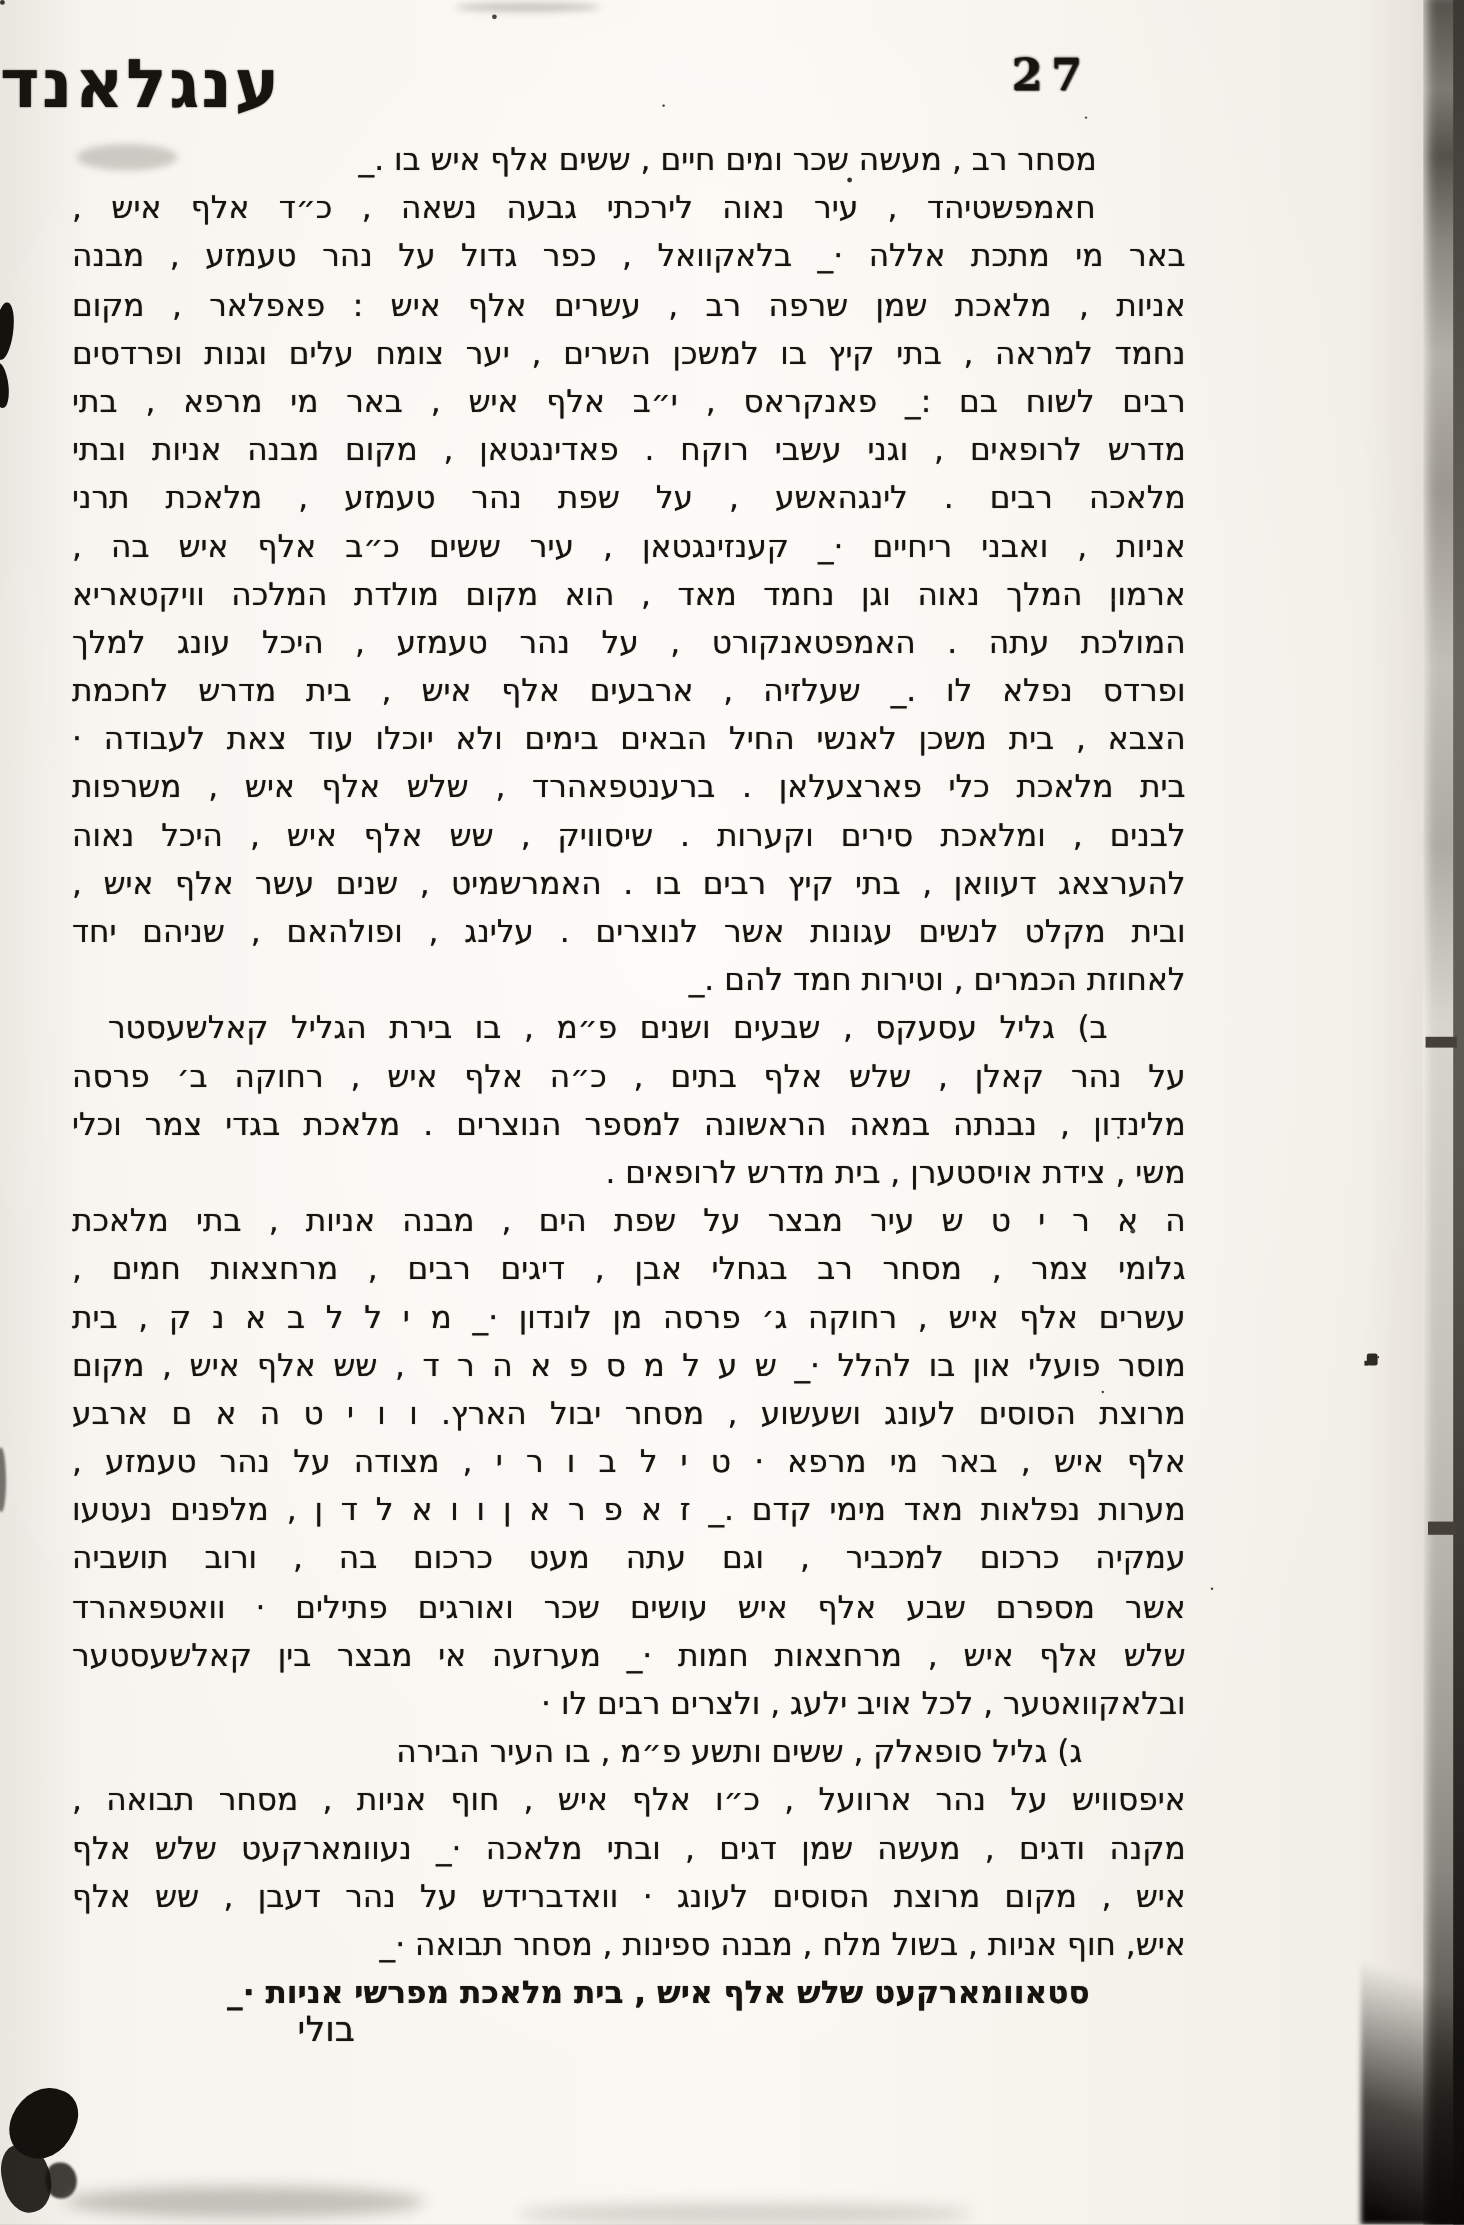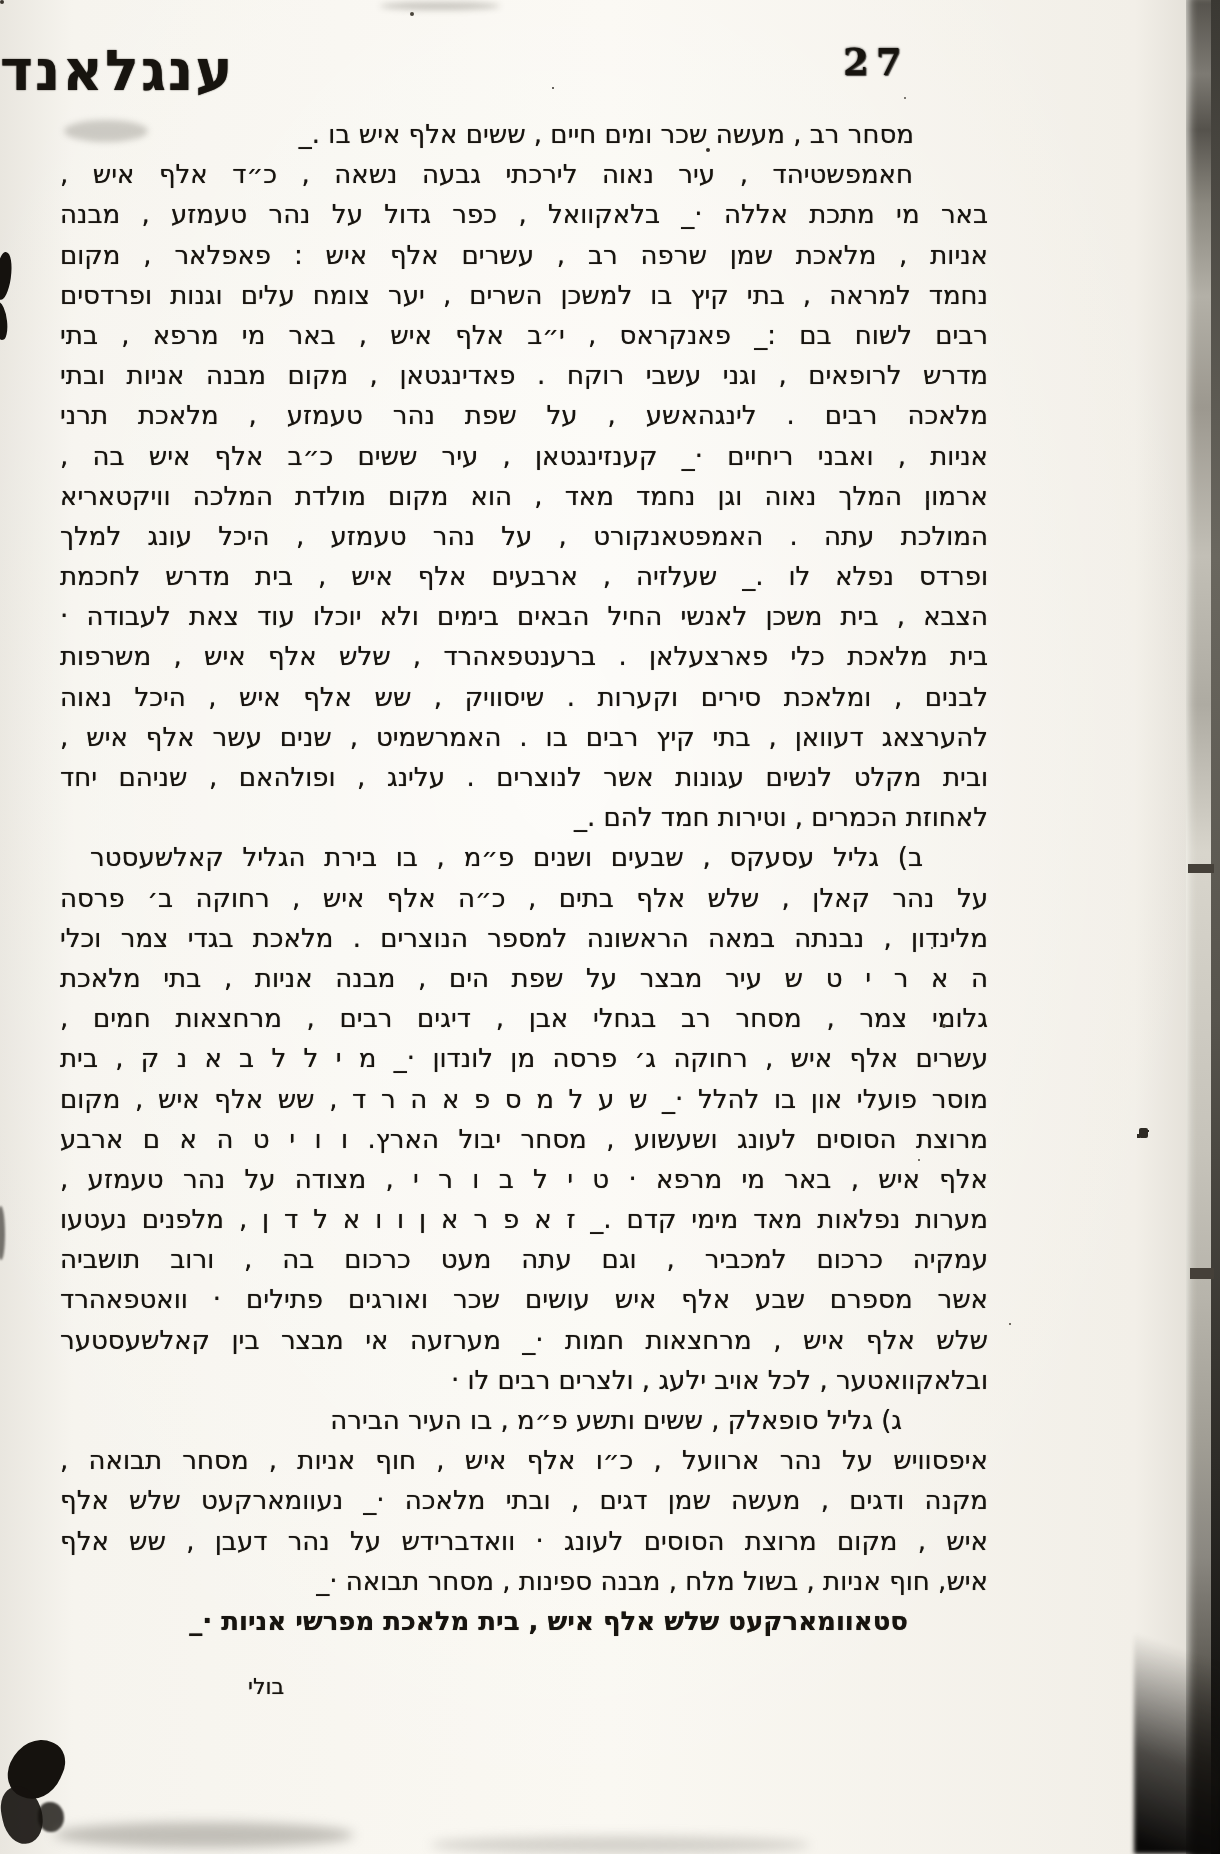--- a/index.html
+++ b/index.html
@@ -30,21 +30,21 @@
   .body-text{
     position:absolute;top:114px;left:60px;width:928px;
     direction:rtl;
     font-size:26px;line-height:40.2px;
     text-shadow:0 0 .7px rgba(25,20,12,.75);
   }
   .line{height:40.2px;overflow:visible;text-align:right;}
   .line.j{text-align:justify;text-align-last:justify;text-justify:inter-word;}
   .catchword{
     position:absolute;top:1674px;left:248px;
-    direction:rtl;font-size:22px;
+    direction:rtl;font-size:29px;
     text-shadow:0 0 .8px rgba(25,20,12,.8);
   }
   
   .scan-edge-right{
     position:absolute;top:0;right:0;width:34px;height:1854px;
     background:linear-gradient(180deg,
       #55524c 0%, #7d7a73 4%, #55524c 7%, #8b887f 11%,
       #b3b0a7 16%, #9c988f 22%, #c2bfb6 30%, #aeaba2 38%,
       #d8d5cc 46%, #cfccc3 54%, #c6c3ba 62%, #b7b4ab 70%,
       #a09d94 78%, #8a8780 84%, #5f5c55 90%, #33302b 95%, #0e0d0b 100%);
@@ -106,20 +106,21 @@
       <div class="line j">ופרדס נפלא לו ._ שעלזיה , ארבעים אלף איש , בית מדרש לחכמת</div>
       <div class="line j">הצבא , בית משכן לאנשי החיל הבאים בימים ולא יוכלו עוד צאת לעבודה ·</div>
       <div class="line j">בית מלאכת כלי פארצעלאן . ברענטפאהרד , שלש אלף איש , משרפות</div>
       <div class="line j">לבנים , ומלאכת סירים וקערות . שיסוויק , שש אלף איש , היכל נאוה</div>
       <div class="line j">להערצאג דעוואן , בתי קיץ רבים בו . האמרשמיט , שנים עשר אלף איש ,</div>
       <div class="line j">ובית מקלט לנשים עגונות אשר לנוצרים . עלינג , ופולהאם , שניהם יחד</div>
       <div class="line">לאחוזת הכמרים , וטירות חמד להם ._</div>
       <div class="line j" style="margin-right: 65px; margin-left: 30px;">ב) גליל עסעקס , שבעים ושנים פ״מ , בו בירת הגליל קאלשעסטר</div>
       <div class="line j">על נהר קאלן , שלש אלף בתים , כ״ה אלף איש , רחוקה ב׳ פרסה</div>
       <div class="line j">מלינדון , נבנתה במאה הראשונה למספר הנוצרים . מלאכת בגדי צמר וכלי</div>
+      <div class="line">משי , צידת אויסטערן , בית מדרש לרופאים .</div>
       <div class="line j">ה א ר י ט ש  עיר מבצר על שפת הים , מבנה אניות , בתי מלאכת</div>
       <div class="line j">גלומי צמר , מסחר רב בגחלי אבן , דיגים רבים , מרחצאות חמים ,</div>
       <div class="line j">עשרים אלף איש , רחוקה ג׳ פרסה מן לונדון ·_ מ י ל ל ב א נ ק , בית</div>
       <div class="line j">מוסר פועלי און בו להלל ·_ ש ע ל מ ס פ א ה ר ד , שש אלף איש , מקום</div>
       <div class="line j">מרוצת הסוסים לעונג ושעשוע , מסחר יבול הארץ. ו ו י ט ה א ם ארבע</div>
       <div class="line j">אלף איש , באר מי מרפא · ט י ל ב ו ר י , מצודה על נהר טעמזע ,</div>
       <div class="line j">מערות נפלאות מאד מימי קדם ._ ז א פ ר א ן ו ו א ל ד ן , מלפנים נעטעו</div>
       <div class="line j">עמקיה כרכום למכביר , וגם עתה מעט כרכום בה , ורוב תושביה</div>
       <div class="line j">אשר מספרם שבע אלף איש עושים שכר ואורגים פתילים · וואטפאהרד</div>
       <div class="line j">שלש אלף איש , מרחצאות חמות ·_ מערזעה אי מבצר בין קאלשעסטער</div>

